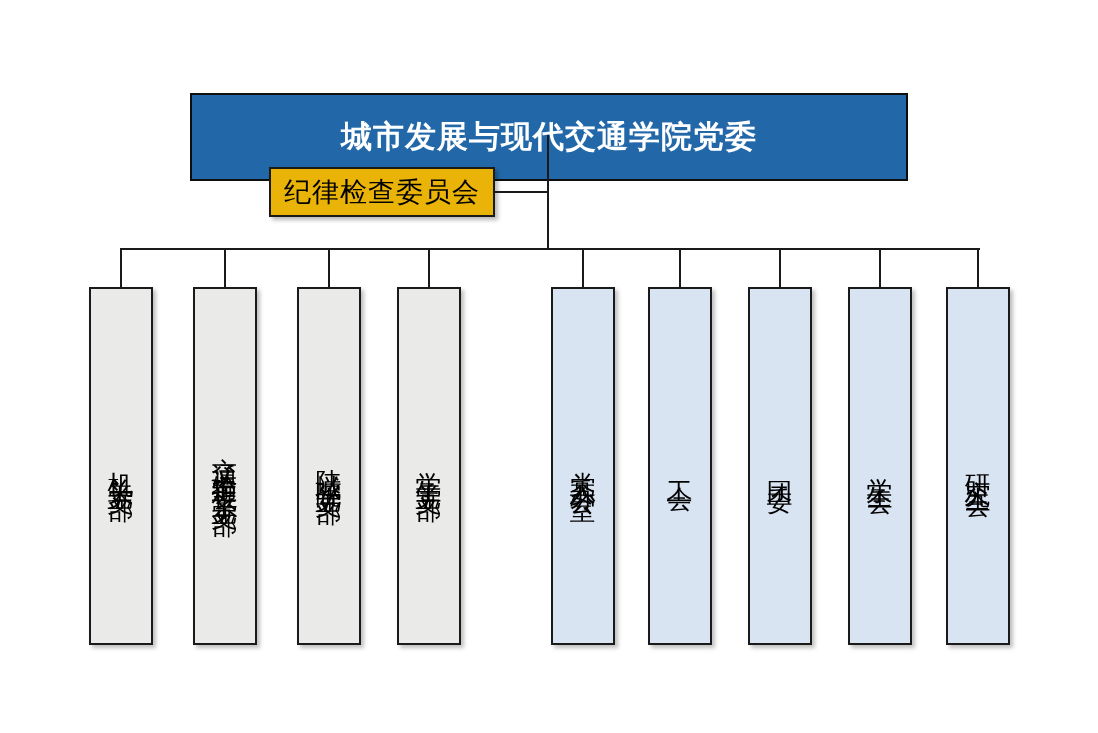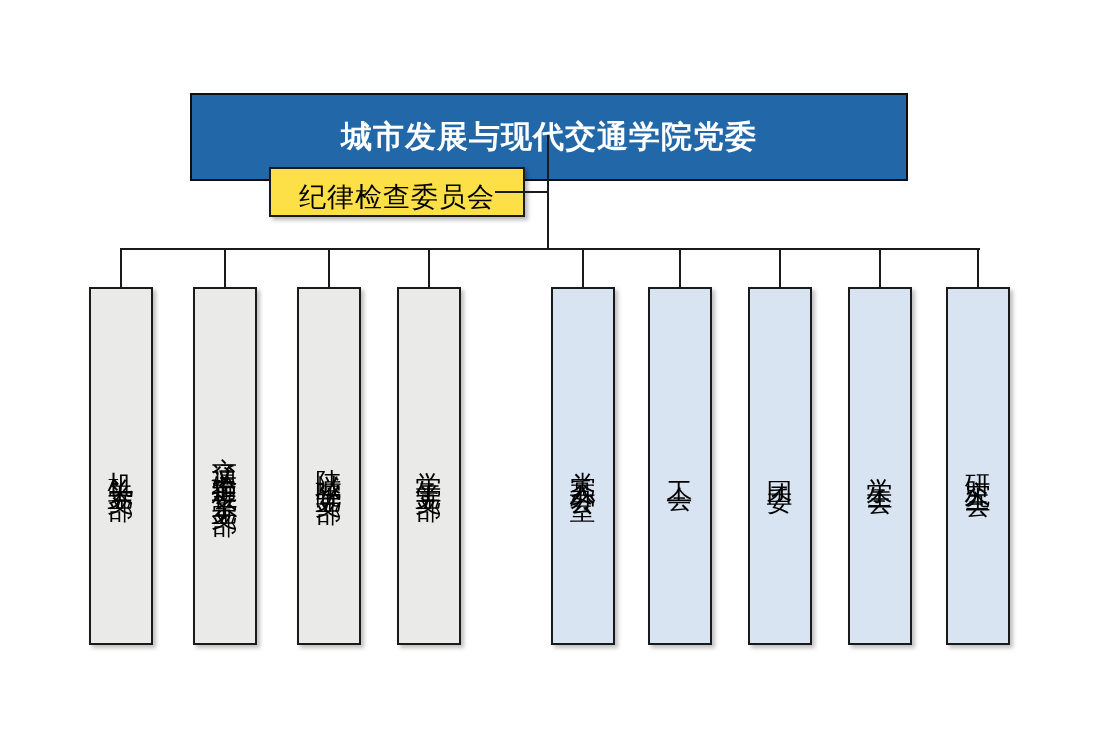--- a/index.html
+++ b/index.html
@@ -32,27 +32,27 @@
     color: #ffffff;
     font-size: 31px;
     font-weight: bold;
     letter-spacing: 1px;
     white-space: nowrap;
   }
   
   .disc-box {
     position: absolute;
     left: 269px; top: 167px;
-    width: 256px; height: 50px;
+    width: 226px; height: 50px;
     box-sizing: border-box;
-    background: #fde047;
+    background: #eab308;
     border: 2px solid #1a1a1a;
     box-shadow: 3px 3px 4px rgba(0,0,0,0.28);
     display: flex;
-    align-items: flex-end;
+    align-items: center;
     justify-content: center;
   }
   .disc-box .disc-label {
     color: #000000;
     font-size: 27px;
     letter-spacing: 1px;
     white-space: nowrap;
   }
   
   .line {

